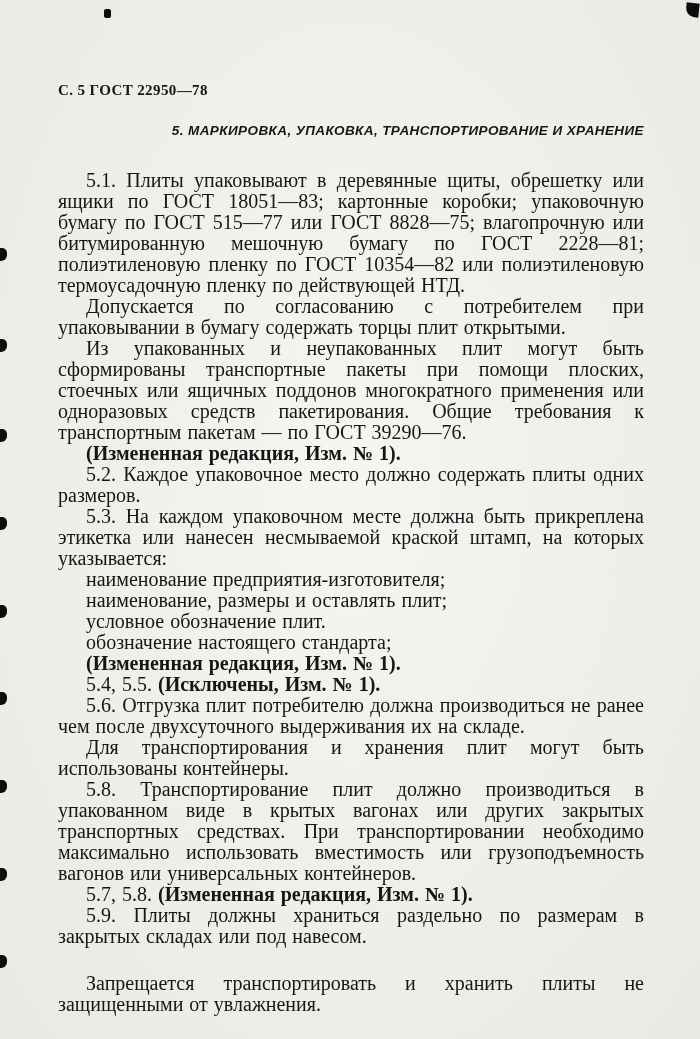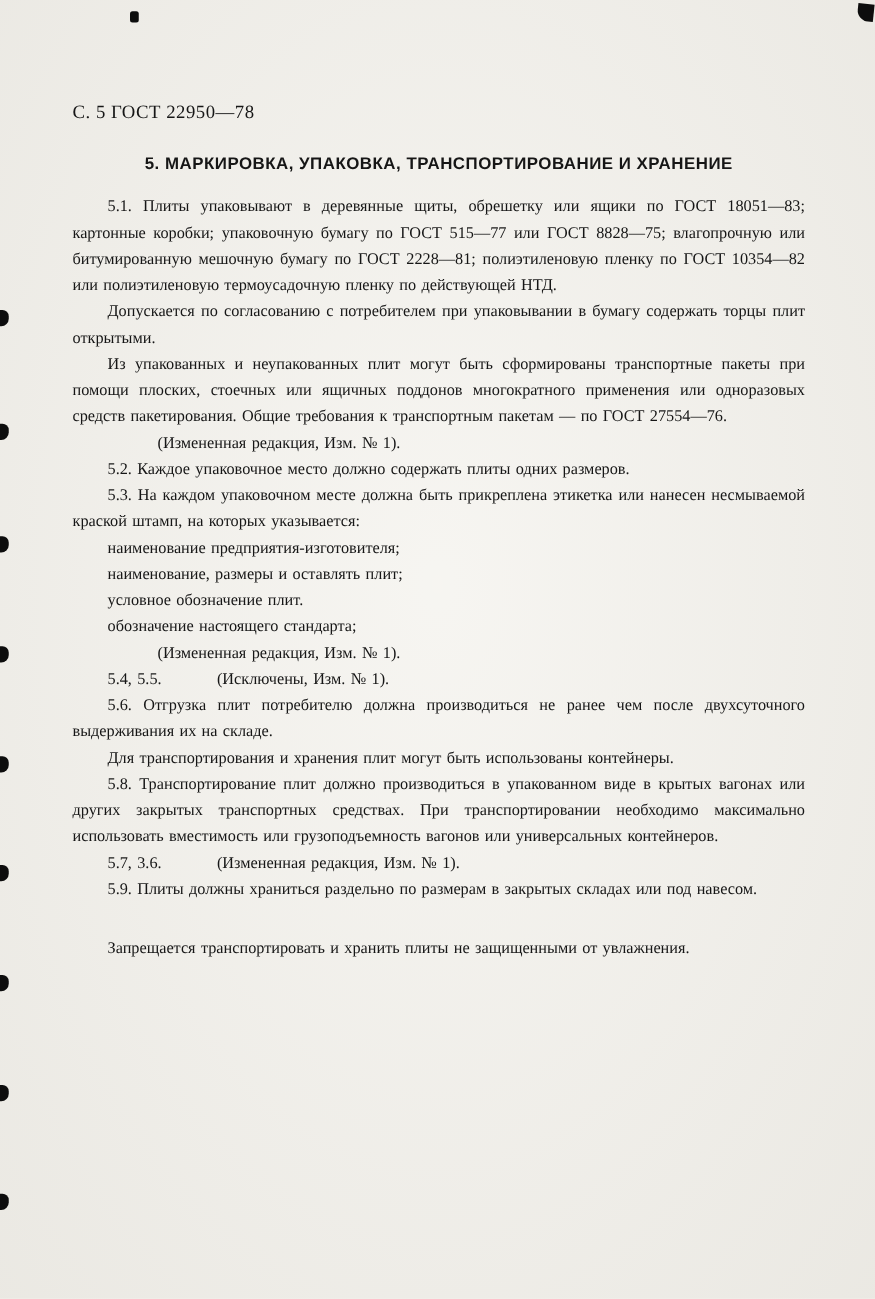--- a/index.html
+++ b/index.html
@@ -12,75 +12,76 @@
     overflow: hidden;
   }
   .page {
     position: absolute;
     inset: 0;
     padding: 82px 56px 0 58px;
     background:
       radial-gradient(ellipse at 50% 45%, rgba(255,255,255,0.35), rgba(0,0,0,0.03));
   }
   .page-header {
-    font-weight: normal;
+    font-weight: bold;
     font-size: 15px;
     letter-spacing: 0.4px;
     margin-bottom: 24px;
   }
   .section-title {
     font-family: "Liberation Sans", sans-serif;
     font-weight: bold;
     font-size: 13.5px;
-    text-align: center;
+    text-align: right;
     letter-spacing: 0.4px;
-    margin-bottom: 16px;
+    margin-bottom: 32px;
+    font-style: italic;
   }
   .doc-body { }
   .para {
-    font-size: 13px;
+    font-size: 20px;
     line-height: 21px;
     text-align: justify;
     word-spacing: 1px;
   }
   .para.indent { text-indent: 28px; }
   .para.gap-top { margin-top: 26px; }
-  .b { font-weight: normal; margin-left: 40px; }
+  .b { font-weight: bold; }
   .artifact {
     position: absolute;
     background: #0d0d0d;
   }
   .a-edge { left: 0; width: 7px; height: 13px; border-radius: 0 5px 6px 0; }
   .a-dot  { border-radius: 2px; }
 </style>
 </head>
 <body>
 
 <div class="page">
   <div class="page-header">С. 5 ГОСТ 22950—78</div>
 
   <div class="section-title">5. МАРКИРОВКА, УПАКОВКА, ТРАНСПОРТИРОВАНИЕ И ХРАНЕНИЕ</div>
 
   <div class="doc-body">
       <p class="para indent"><span>5.1. Плиты упаковывают в деревянные щиты, обрешетку или ящики по ГОСТ 18051—83; картонные коробки; упаковочную бумагу по ГОСТ 515—77 или ГОСТ 8828—75; влагопрочную или битумированную мешочную бумагу по ГОСТ 2228—81; полиэтиленовую пленку по ГОСТ 10354—82 или полиэтиленовую термоусадочную пленку по действующей НТД.</span></p>
       <p class="para indent"><span>Допускается по согласованию с потребителем при упаковывании в бумагу содержать торцы плит открытыми.</span></p>
-      <p class="para indent"><span>Из упакованных и неупакованных плит могут быть сформированы транспортные пакеты при помощи плоских, стоечных или ящичных поддонов многократного применения или одноразовых средств пакетирования. Общие требования к транспортным пакетам — по ГОСТ 27554—76.</span></p>
+      <p class="para indent"><span>Из упакованных и неупакованных плит могут быть сформированы транспортные пакеты при помощи плоских, стоечных или ящичных поддонов многократного применения или одноразовых средств пакетирования. Общие требования к транспортным пакетам — по ГОСТ 39290—76.</span></p>
       <p class="para indent"><span class="b">(Измененная редакция, Изм. № 1).</span></p>
       <p class="para indent"><span>5.2. Каждое упаковочное место должно содержать плиты одних размеров.</span></p>
       <p class="para indent"><span>5.3. На каждом упаковочном месте должна быть прикреплена этикетка или нанесен несмываемой краской штамп, на которых указывается:</span></p>
       <p class="para indent list-item"><span>наименование предприятия-изготовителя;</span></p>
       <p class="para indent list-item"><span>наименование, размеры и оставлять плит;</span></p>
       <p class="para indent list-item"><span>условное обозначение плит.</span></p>
       <p class="para indent list-item"><span>обозначение настоящего стандарта;</span></p>
       <p class="para indent"><span class="b">(Измененная редакция, Изм. № 1).</span></p>
       <p class="para indent"><span>5.4, 5.5. </span><span class="b">(Исключены, Изм. № 1).</span></p>
       <p class="para indent"><span>5.6. Отгрузка плит потребителю должна производиться не ранее чем после двухсуточного выдерживания их на складе.</span></p>
       <p class="para indent"><span>Для транспортирования и хранения плит могут быть использованы контейнеры.</span></p>
       <p class="para indent"><span>5.8. Транспортирование плит должно производиться в упакованном виде в крытых вагонах или других закрытых транспортных средствах. При транспортировании необходимо максимально использовать вместимость или грузоподъемность вагонов или универсальных контейнеров.</span></p>
-      <p class="para indent"><span>5.7, 3.6. </span><span class="b">(Измененная редакция, Изм. № 1).</span></p>
+      <p class="para indent"><span>5.7, 5.8. </span><span class="b">(Измененная редакция, Изм. № 1).</span></p>
       <p class="para indent"><span>5.9. Плиты должны храниться раздельно по размерам в закрытых складах или под навесом.</span></p>
       <p class="para indent gap-top"><span>Запрещается транспортировать и хранить плиты не защищенными от увлажнения.</span></p>
     </div>
 </div>
 
 <div class="artifact a-dot" style="left:104px; top:9px; width:7px; height:9px;"></div>
 <div class="artifact" style="right:1px; top:3px; width:13px; height:14px; border-radius:0 0 0 9px; transform:rotate(6deg);"></div>
 <div class="artifact a-edge" style="top:248px;"></div>
 <div class="artifact a-edge" style="top:339px;"></div>
 <div class="artifact a-edge" style="top:429px;"></div>

